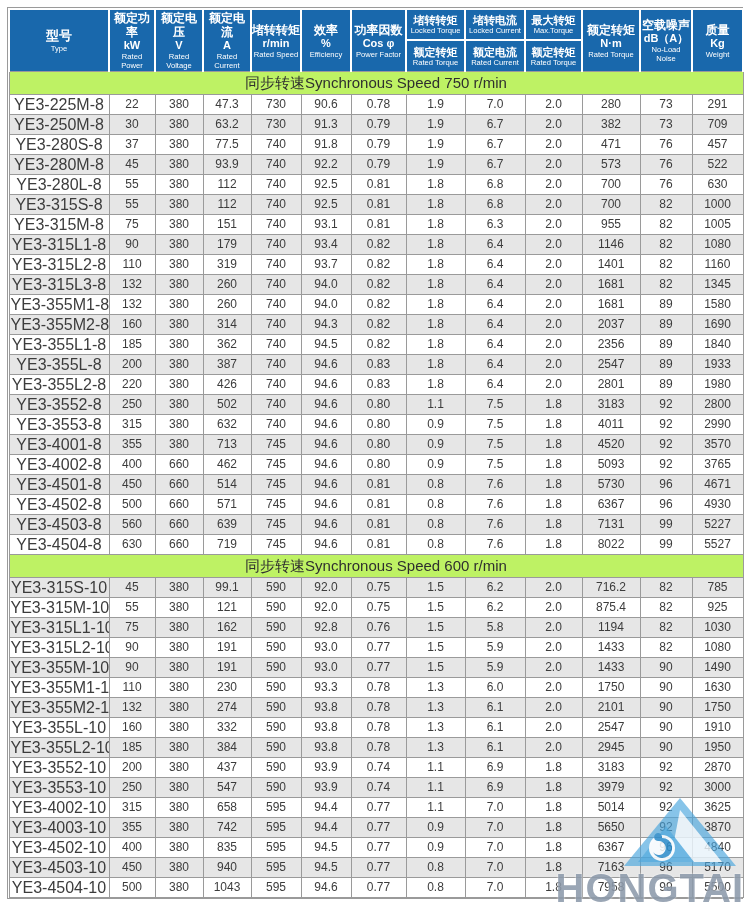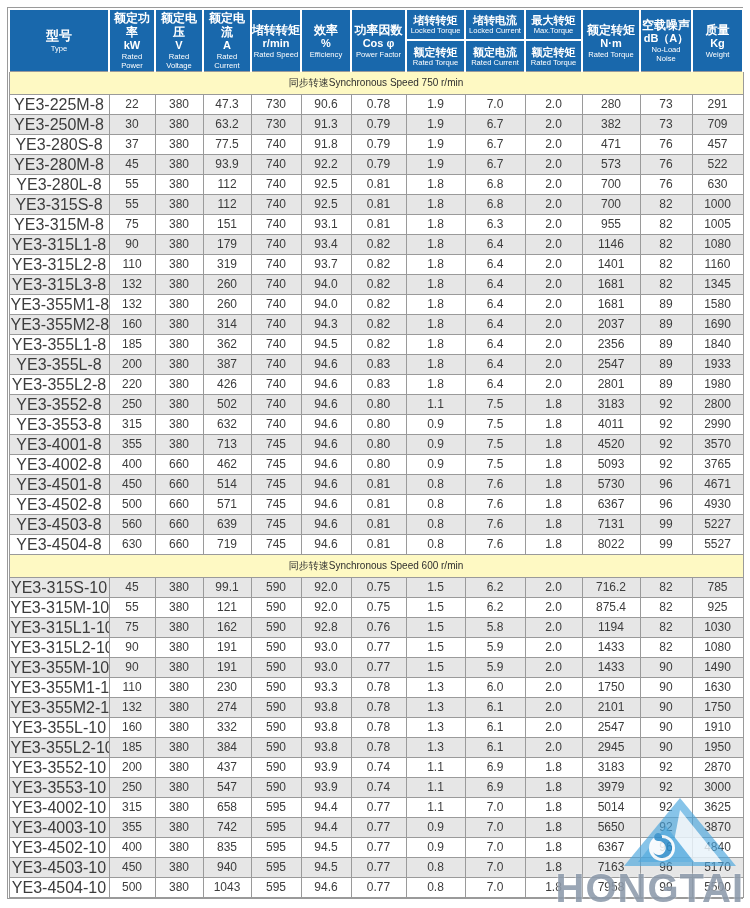--- a/index.html
+++ b/index.html
@@ -43,21 +43,21 @@
     border:1px solid var(--border);
     height:19px;line-height:19px;
     font-size:12px;color:var(--text);
     text-align:center;padding:0 1px;
     background:#fff;
     white-space:nowrap;overflow:hidden;
   }
   tbody tr.shade td{background:var(--row-shade);}
   tbody tr.section-row td{
     height:22px;line-height:22px;
-    background:#fef9c3;color:#2f2f2f;font-size:10px;
+    background:#bef264;color:#2f2f2f;font-size:15px;
   }
   td.model{font-size:16px;}
   .watermark{
     position:absolute;right:6px;bottom:0px;
     display:flex;align-items:flex-end;
     opacity:0.88;pointer-events:none;flex-direction:column;
   }
   .wm-logo{margin-right:6px;}
   .wm-text{display:flex;flex-direction:column;align-items:flex-start;line-height:1;}
   .wm-brand{

